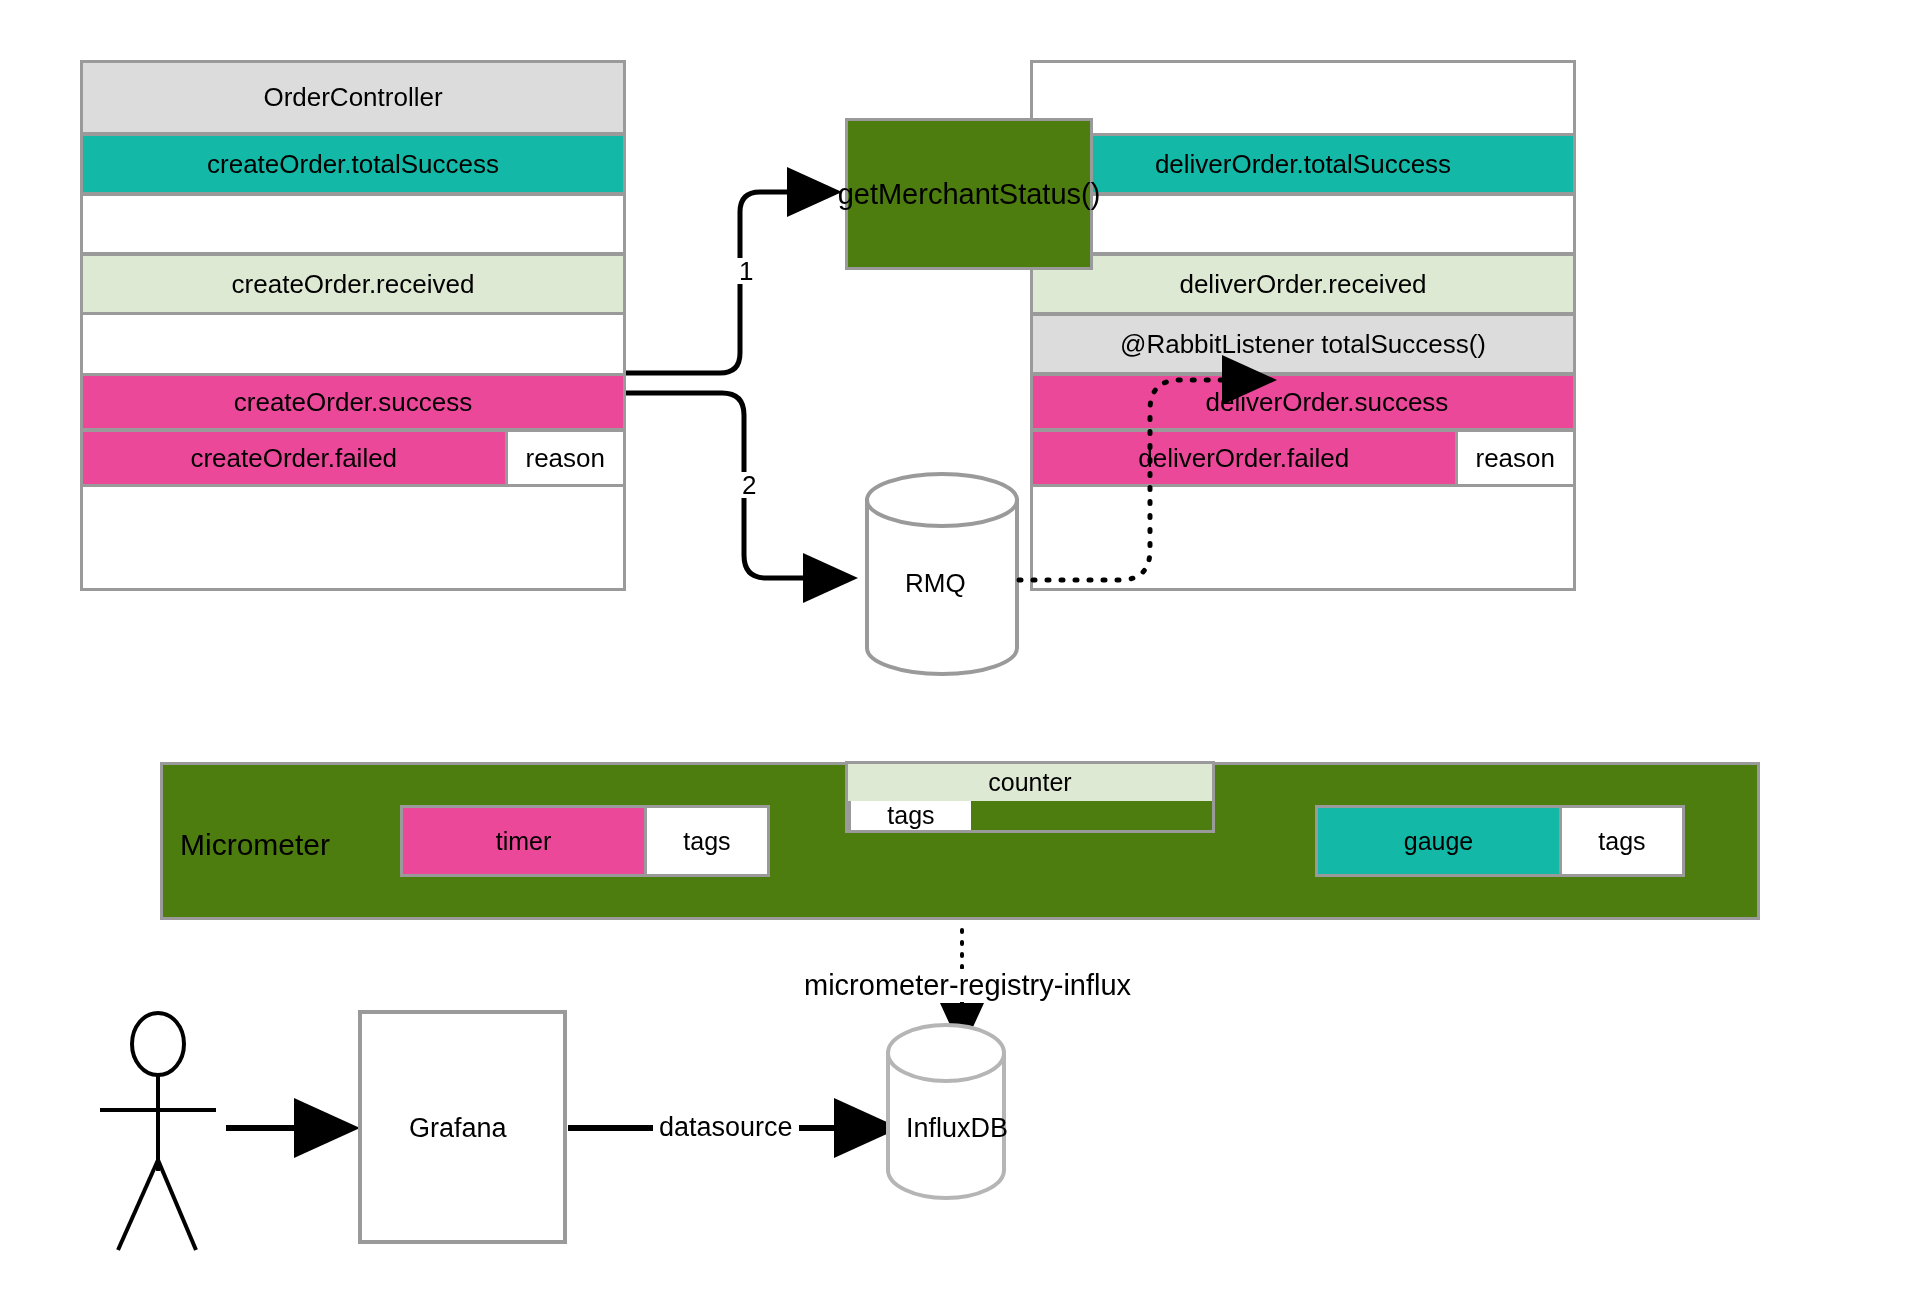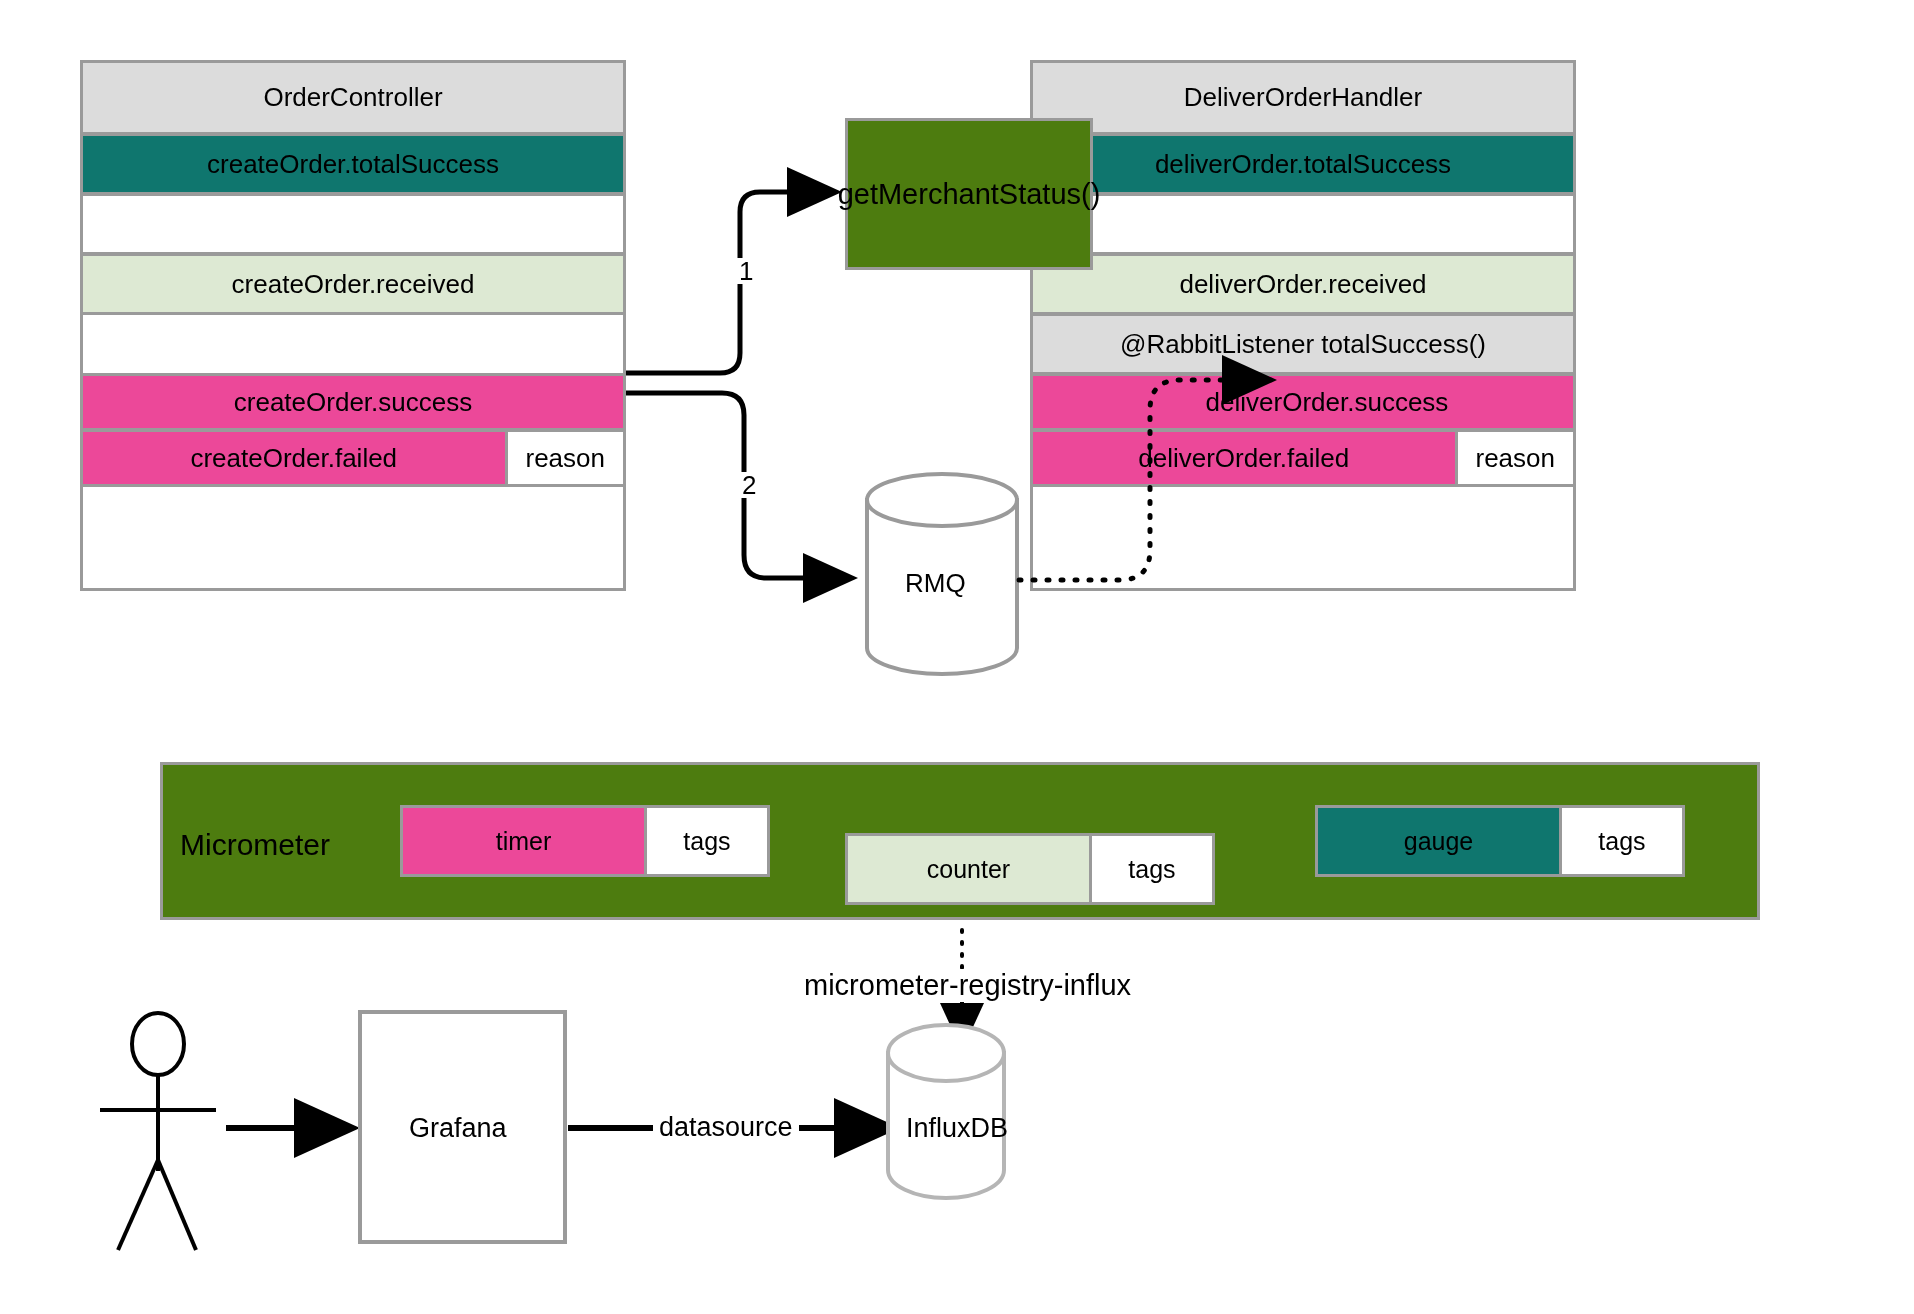--- a/index.html
+++ b/index.html
@@ -50,21 +50,21 @@
     display: flex;
     align-items: center;
     justify-content: center;
     background: #ffffff;
     border-left: 3px solid #9a9a9a;
     box-sizing: border-box;
     padding: 0 18px;
   }
 
   .c-gray  { background: #dcdcdc; }
-  .c-pink  { background: #0f766e; }
+  .c-pink  { background: #14b8a6; }
   .c-green { background: #dde9d3; align-items: flex-end; }
   .c-blue  { background: #ec4899; }
   .c-white { background: #ffffff; }
 
   .plainbox {
     border: 3px solid #9a9a9a;
     background: #4d7c0f;
     display: flex;
     align-items: center;
     justify-content: center;
@@ -154,23 +154,20 @@
     </div>
 
     <div class="row c-blue" style="top:366px; left:-3px; width:546px; height:58px;">
       <div class="cellmain">createOrder.failed</div>
       <div class="celltag">reason</div>
     </div>
   </div>
 
   <div class="abs classbox" style="left:1030px; top:60px; width:546px; height:531px;">
 
-    <div class="row c-gray" style="top:-3px; left:-3px; width:546px; height:75px;">
-      <div class="cellmain">DeliverOrderHandler</div>
-    </div>
 
     <div class="row c-pink" style="top:70px; left:-3px; width:546px; height:62px;">
       <div class="cellmain">deliverOrder.totalSuccess</div>
     </div>
 
     <div class="row c-white" style="top:130px; left:-3px; width:546px; height:62px;">
       <div class="cellmain"></div>
     </div>
 
     <div class="row c-green" style="top:190px; left:-3px; width:546px; height:62px;">
@@ -266,21 +263,21 @@
   <div class="abs plainbox" style="left:160px; top:762px; width:1600px; height:158px; justify-content:flex-start;">
   </div>
 
   <div class="label-text" style="left:180px; top:828px; font-size:30px;">Micrometer</div>
 
   <div class="chip" style="left:400px; top:805px; width:370px; height:72px;">
     <div class="chip-main c-blue">timer</div>
     <div class="chip-tags">tags</div>
   </div>
 
-  <div class="chip" style="left:845px; top:833px; width:370px; height:72px;">
+  <div class="chip" style="left:845px; top:761px; width:370px; height:72px;flex-direction:column;">
     <div class="chip-main c-green">counter</div>
     <div class="chip-tags">tags</div>
   </div>
 
   <div class="chip" style="left:1315px; top:805px; width:370px; height:72px;">
     <div class="chip-main c-pink">gauge</div>
     <div class="chip-tags">tags</div>
   </div>
 
   <div class="edge-label" style="left:798px; top:969px; font-size:29px;">micrometer-registry-influx</div>

